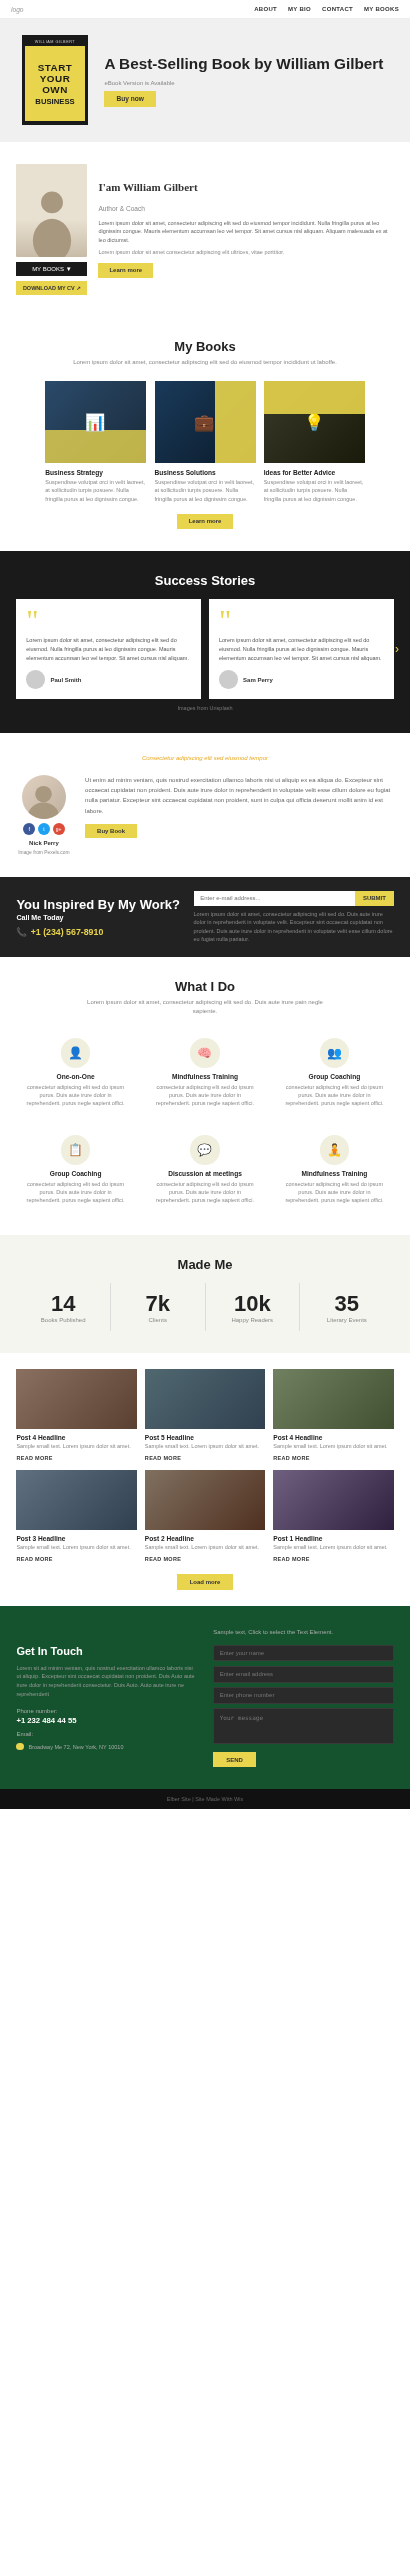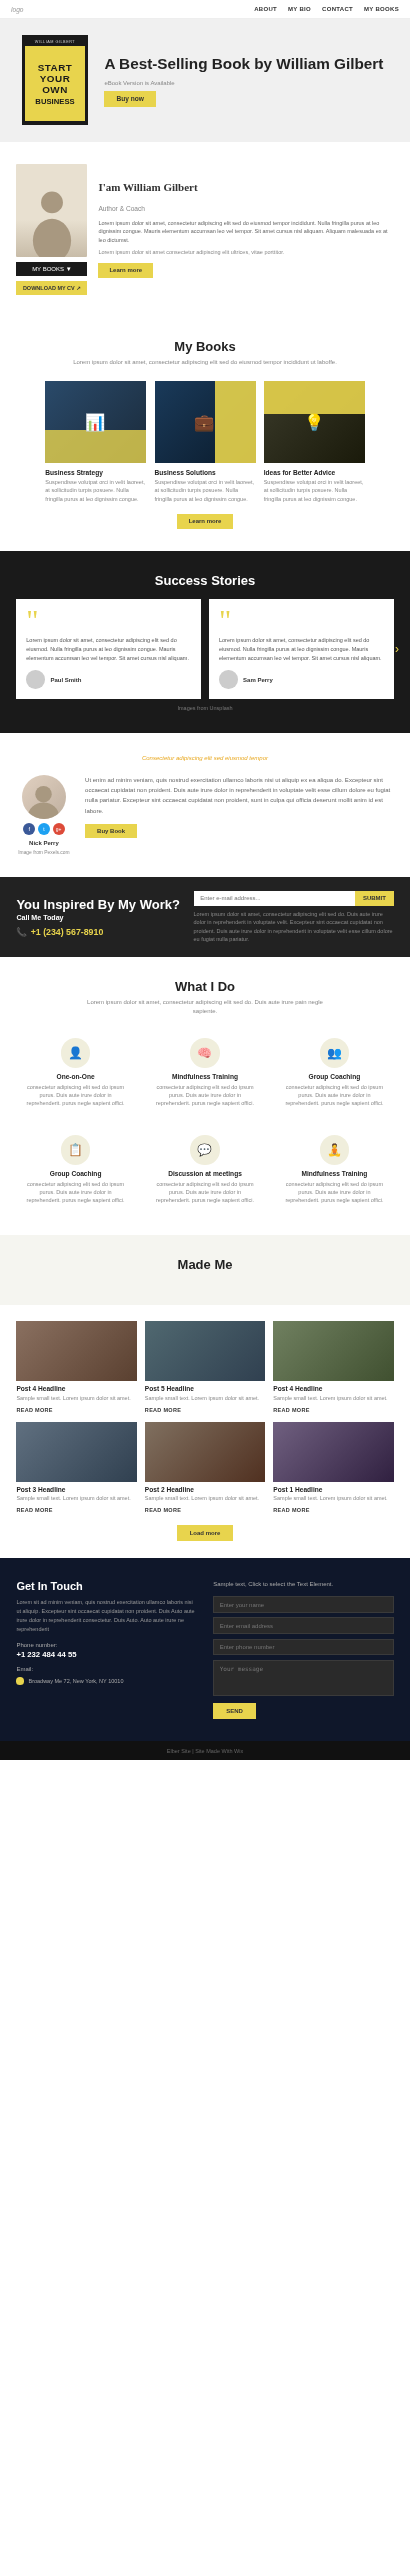--- a/index.html
+++ b/index.html
@@ -194,20 +194,38 @@
     <div style="text-align:center; padding:8.2px;">
       <div style="width:29.6px; height:29.6px; border-radius:50%; background:#f0eedc; display:flex; align-items:center; justify-content:center; margin:0 auto 5.5px; font-size:12px;">🧘</div>
       <p style="font-size:6.6px; font-weight:bold; color:#222; margin-bottom:2.7px;">Mindfulness Training</p>
       <p style="font-size:5.5px; color:#888; line-height:1.5;">consectetur adipiscing elit sed do ipsum purus. Duis aute irure dolor in reprehenderit. purus negle sapient offici.</p>
     </div>
   </div>
 </section>
 
 <section style="background:#f5f5f0; padding:22px 16.4px; text-align:center;">
   <h2 style="font-size:13px; font-weight:bold; color:#222; margin-bottom:11px;">Made Me</h2>
+  <div style="display:flex; justify-content:center;">
+    <div style="flex:1; text-align:center; padding:8.2px 5.5px; border-right:0.5px solid #ddd;">
+      <p style="font-size:22px; font-weight:bold; color:#222;">14</p>
+      <p style="font-size:6px; color:#888;">Books Published</p>
+    </div>
+    <div style="flex:1; text-align:center; padding:8.2px 5.5px; border-right:0.5px solid #ddd;">
+      <p style="font-size:22px; font-weight:bold; color:#222;">7k</p>
+      <p style="font-size:6px; color:#888;">Clients</p>
+    </div>
+    <div style="flex:1; text-align:center; padding:8.2px 5.5px; border-right:0.5px solid #ddd;">
+      <p style="font-size:22px; font-weight:bold; color:#222;">10k</p>
+      <p style="font-size:6px; color:#888;">Happy Readers</p>
+    </div>
+    <div style="flex:1; text-align:center; padding:8.2px 5.5px;">
+      <p style="font-size:22px; font-weight:bold; color:#222;">35</p>
+      <p style="font-size:6px; color:#888;">Literary Events</p>
+    </div>
+  </div>
 </section>
 
 <section style="padding:16.4px;">
   <div style="display:grid; grid-template-columns:repeat(3,1fr); gap:8.2px; margin-bottom:8.2px;">
     <div>
       <div style="height:60px; background:linear-gradient(135deg,#8a7060,#5a4030); margin-bottom:4.4px;"></div>
       <p style="font-size:6.6px; font-weight:bold; color:#222; margin-bottom:2.2px;">Post 4 Headline</p>
       <p style="font-size:5.5px; color:#888; line-height:1.4; margin-bottom:3.3px;">Sample small text. Lorem ipsum dolor sit amet.</p>
       <span style="font-size:5.5px; font-weight:bold; color:#333; letter-spacing:0.3px; cursor:pointer;">READ MORE</span>
     </div>
@@ -242,21 +260,21 @@
       <p style="font-size:6.6px; font-weight:bold; color:#222; margin-bottom:2.2px;">Post 1 Headline</p>
       <p style="font-size:5.5px; color:#888; line-height:1.4; margin-bottom:3.3px;">Sample small text. Lorem ipsum dolor sit amet.</p>
       <span style="font-size:5.5px; font-weight:bold; color:#333; letter-spacing:0.3px; cursor:pointer;">READ MORE</span>
     </div>
   </div>
   <div style="text-align:center;">
     <button style="background:#e8d44d; color:#333; border:none; padding:4.9px 13px; font-size:6px; font-weight:bold; cursor:pointer;">Load more</button>
   </div>
 </section>
 
-<section style="background:#0f172a; padding:22px 16.4px; display:flex; gap:16.4px;">
+<section style="background:#14532d; padding:22px 16.4px; display:flex; gap:16.4px;align-items:center;">
   <div style="flex:1;">
     <h2 style="font-size:11px; font-weight:bold; color:#fff; margin-bottom:6.6px;">Get In Touch</h2>
     <p style="font-size:5.5px; color:#999; line-height:1.6; margin-bottom:8.8px;">Lorem sit ad minim veniam, quis nostrud exercitation ullamco laboris nisi ut aliquip. Excepteur sint occaecat cupidatat non proident. Duis Auto aute irure dolor in reprehenderit consectetur. Duis Auto. Auto aute irure ne reprehenderit</p>
     <p style="font-size:6px; color:#aaa; margin-bottom:2.2px;">Phone number:</p>
     <p style="font-size:7.7px; font-weight:bold; color:#fff; margin-bottom:6.6px;">+1 232 484 44 55</p>
     <p style="font-size:6px; color:#aaa; margin-bottom:4.4px;">Email:</p>
     <div style="display:flex; align-items:center; gap:4.4px; margin-top:5.5px;">
       <div style="width:7.7px; height:7.7px; background:#e8d44d; border-radius:50%; flex-shrink:0;"></div>
       <span style="font-size:5.5px; color:#aaa;">Broadway Me 72, New York, NY 10010</span>
     </div>

